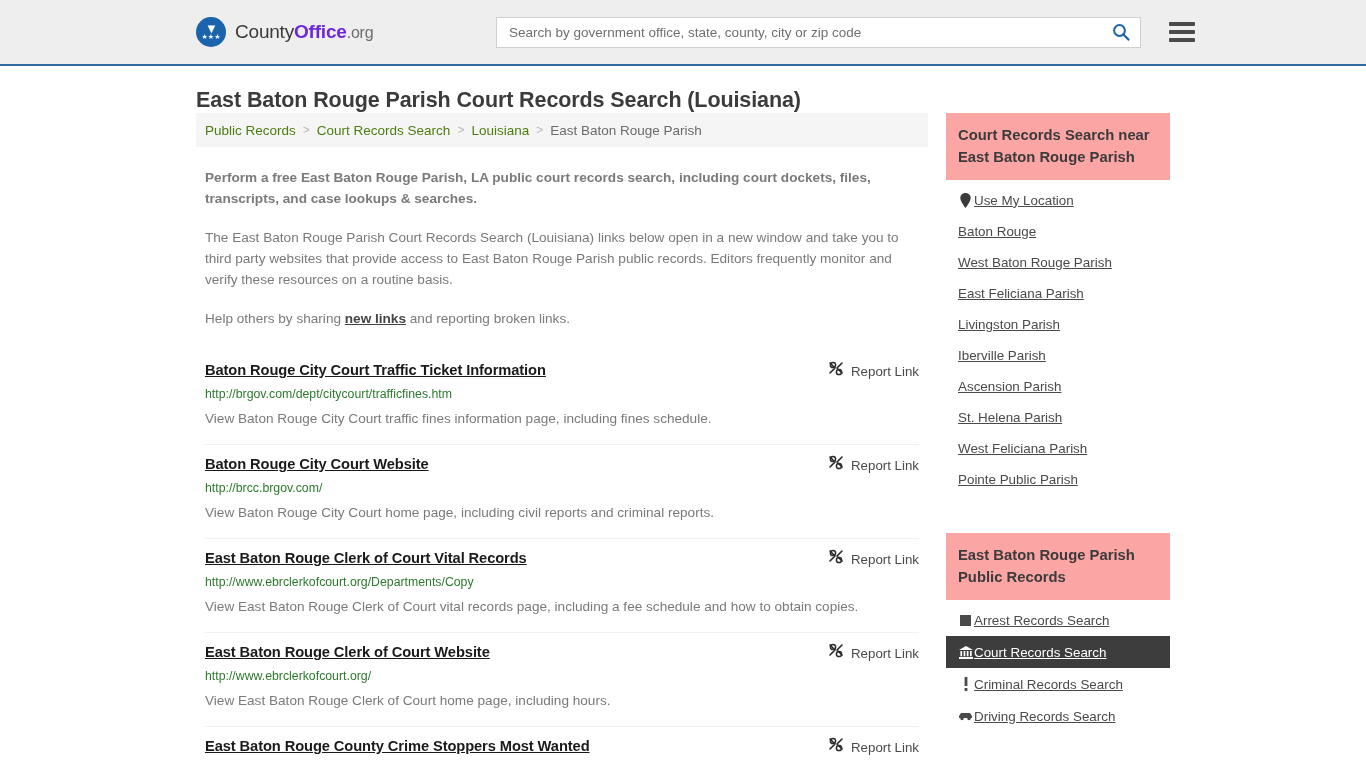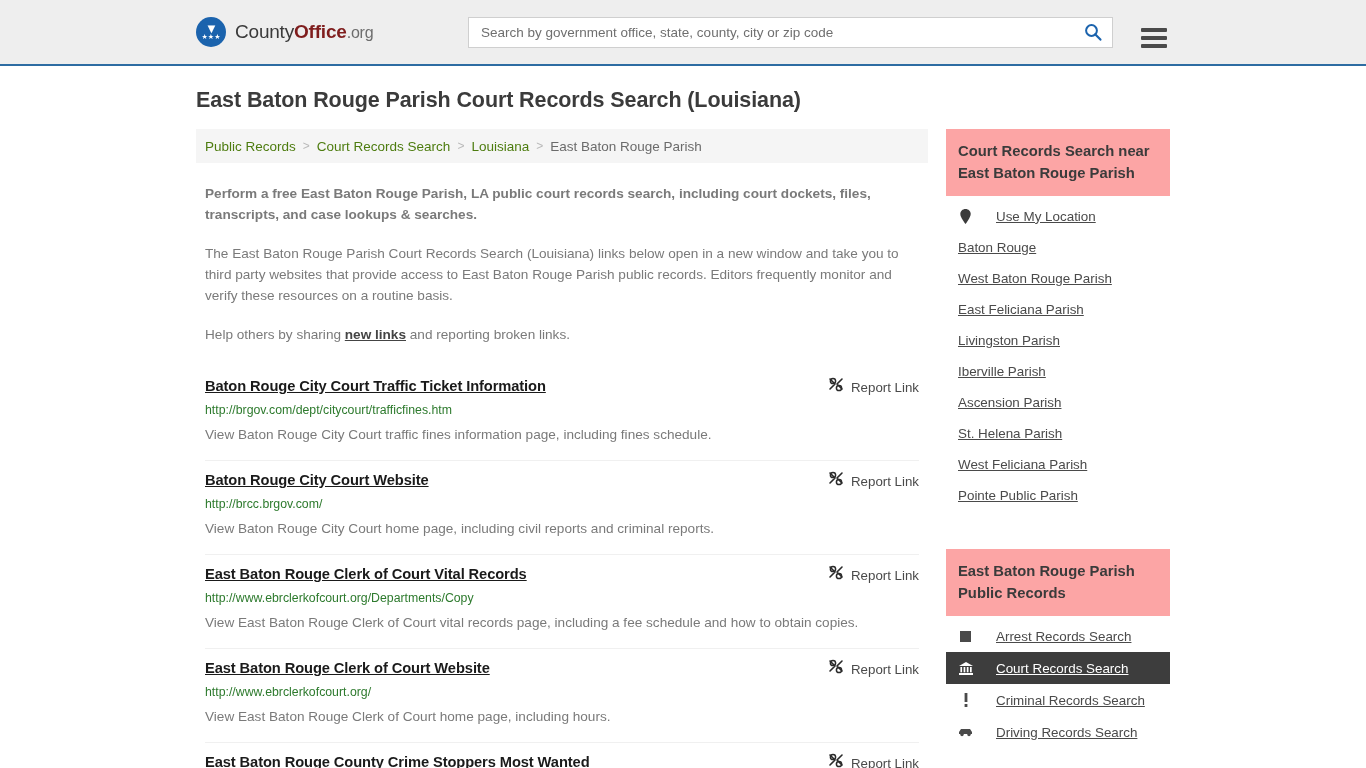--- a/index.html
+++ b/index.html
@@ -45,29 +45,29 @@
   .logo-mark .stars {
     font-size: 7px; color: #ffffff; line-height: 8px;
     letter-spacing: 0px;
   }
   .logo-text {
     font-size: 19px;
     color: #3a3a3a;
     letter-spacing: -0.2px;
     white-space: nowrap;
   }
-  .logo-text .b { color: #7f1d1d; font-weight: bold; text-align: right; }
+  .logo-text .b { color: #6d28d9; font-weight: bold; text-align: right; }
   .logo-text .c { color: #3a3a3a; }
   .logo-text .dot { color: #6d6d6d; font-size: 16px; }
 
   .search-zone {
     position: absolute;
-    left: 468px;
-    display: flex;
-    align-items: flex-end;
+    left: 496px;
+    display: flex;
+    align-items: center;
     gap: 28px;
   }
   .search-box {
     width: 645px; height: 31px;
     background: #ffffff;
     border: 1px solid #cfcfcf;
     display: flex;
     align-items: center;
     padding: 0 6px 0 12px;
   }
@@ -100,21 +100,20 @@
   .page {
     width: 1366px;
     padding: 0 196px;
     position: relative;
   }
   .page-title {
     font-size: 21.5px;
     font-weight: bold;
     color: #3b3b3b;
     margin-top: 22px;
-    margin-bottom: 16px;
     letter-spacing: -0.1px;
   }
   .layout { display: flex; gap: 18px; align-items: flex-start; }
   .col-main { width: 732px; flex: none; }
   .col-side { width: 224px; flex: none; }
 
   
   .breadcrumb {
     background: #f5f5f5;
     height: 34px;
@@ -197,21 +196,21 @@
     padding: 11px 12px 12px 12px;
     font-size: 14.8px;
     font-weight: bold;
     color: #3b3b3b;
     line-height: 22px;
   }
   .side-list { padding-top: 4px; }
   .side-item {
     display: flex;
     align-items: center;
-    gap: 23px;
+    gap: 1px;
     padding: 8px 12px;
     text-decoration: none;
   }
   .side-item .txt {
     font-size: 13.4px;
     color: #4a4a4a;
     text-decoration: underline;
     white-space: nowrap;
   }
   .side-item.active { background: #3d3d3d; }

